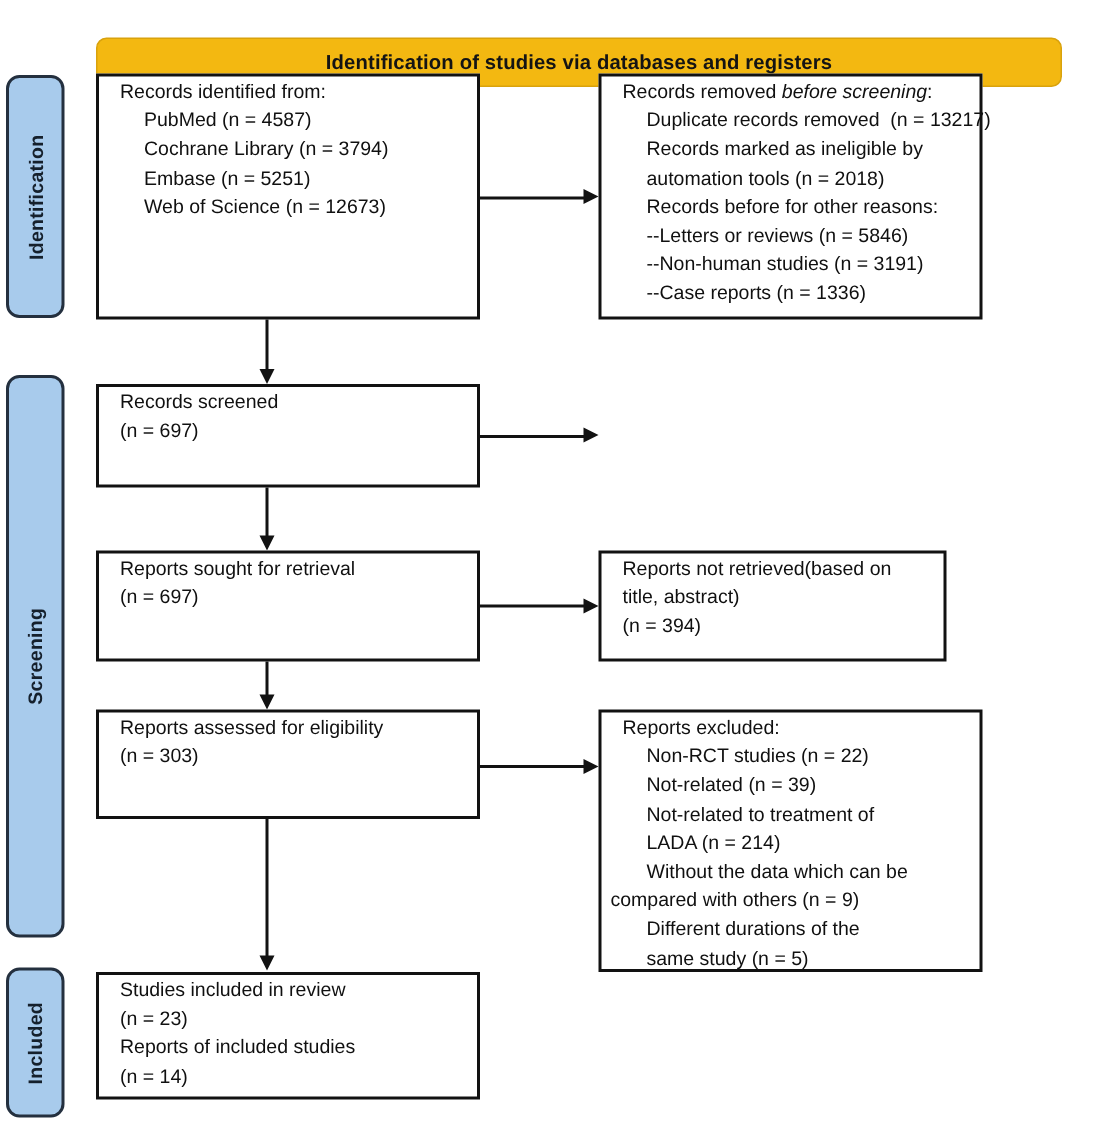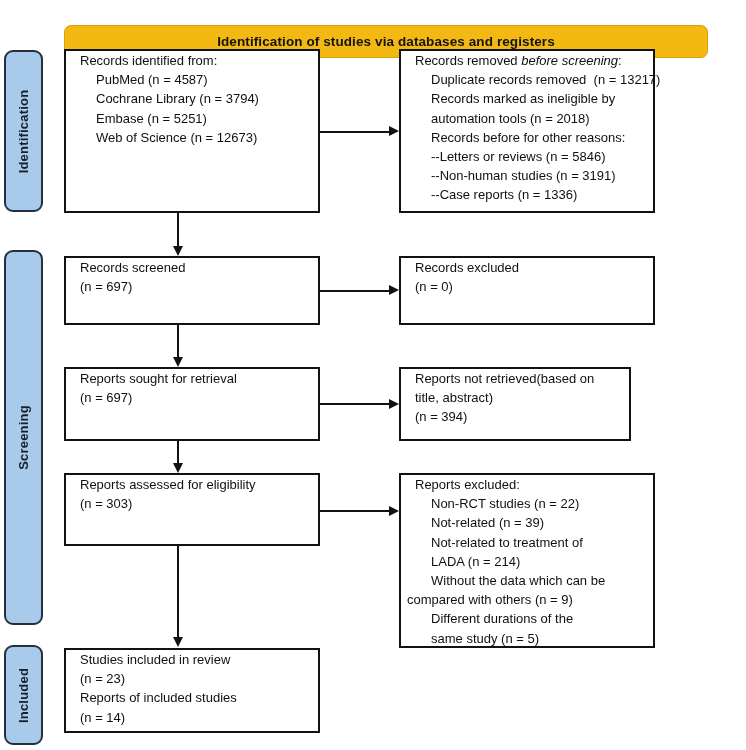--- a/index.html
+++ b/index.html
@@ -146,26 +146,20 @@
   <div class="connector" style="left:177px; top:213px; width:2px; height:34px;"></div>
   <div class="arrowhead-down" style="left:172.5px; top:246px;"></div>
 
   <div class="flow-box" style="left:64px; top:256px; width:256px; height:69px;">
     <div class="box-lines">
       <div class="ln">Records screened</div>
       <div class="ln">(n = 697)</div>
     </div>
   </div>
 
-  <div class="flow-box" style="left:399px; top:256px; width:256px; height:69px;">
-    <div class="box-lines">
-      <div class="ln">Records excluded</div>
-      <div class="ln">(n = 0)</div>
-    </div>
-  </div>
 
   <div class="connector" style="left:320px; top:289.5px; width:70px; height:2px;"></div>
   <div class="arrowhead-right" style="left:389px; top:285px;"></div>
 
   <div class="connector" style="left:177px; top:325px; width:2px; height:34px;"></div>
   <div class="arrowhead-down" style="left:172.5px; top:357px;"></div>
 
   <div class="flow-box" style="left:64px; top:367px; width:256px; height:74px;">
     <div class="box-lines">
       <div class="ln">Reports sought for retrieval</div>

